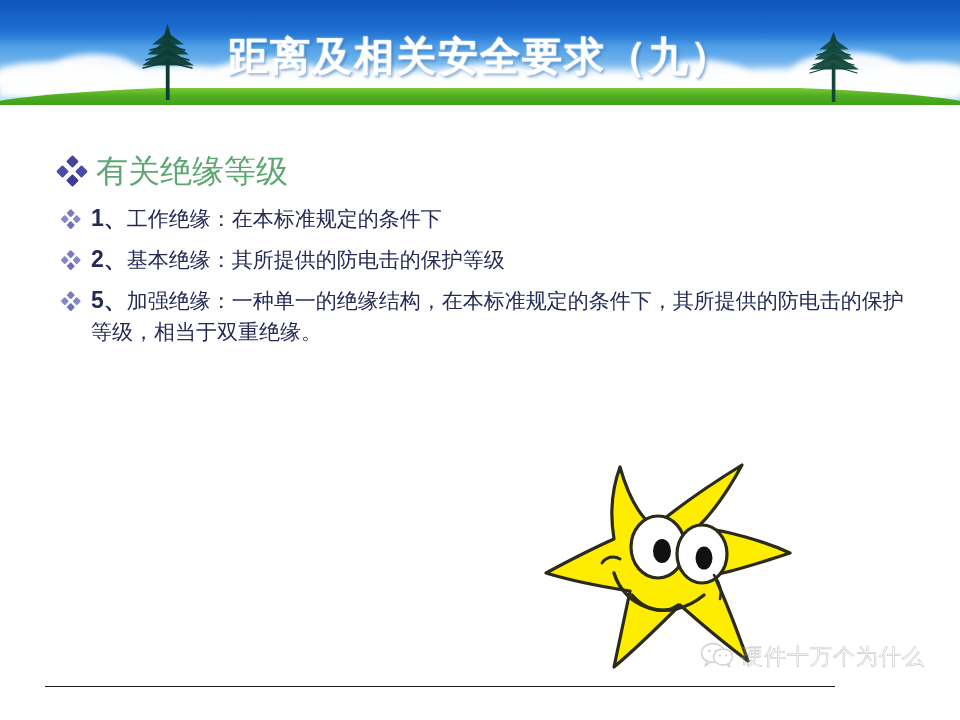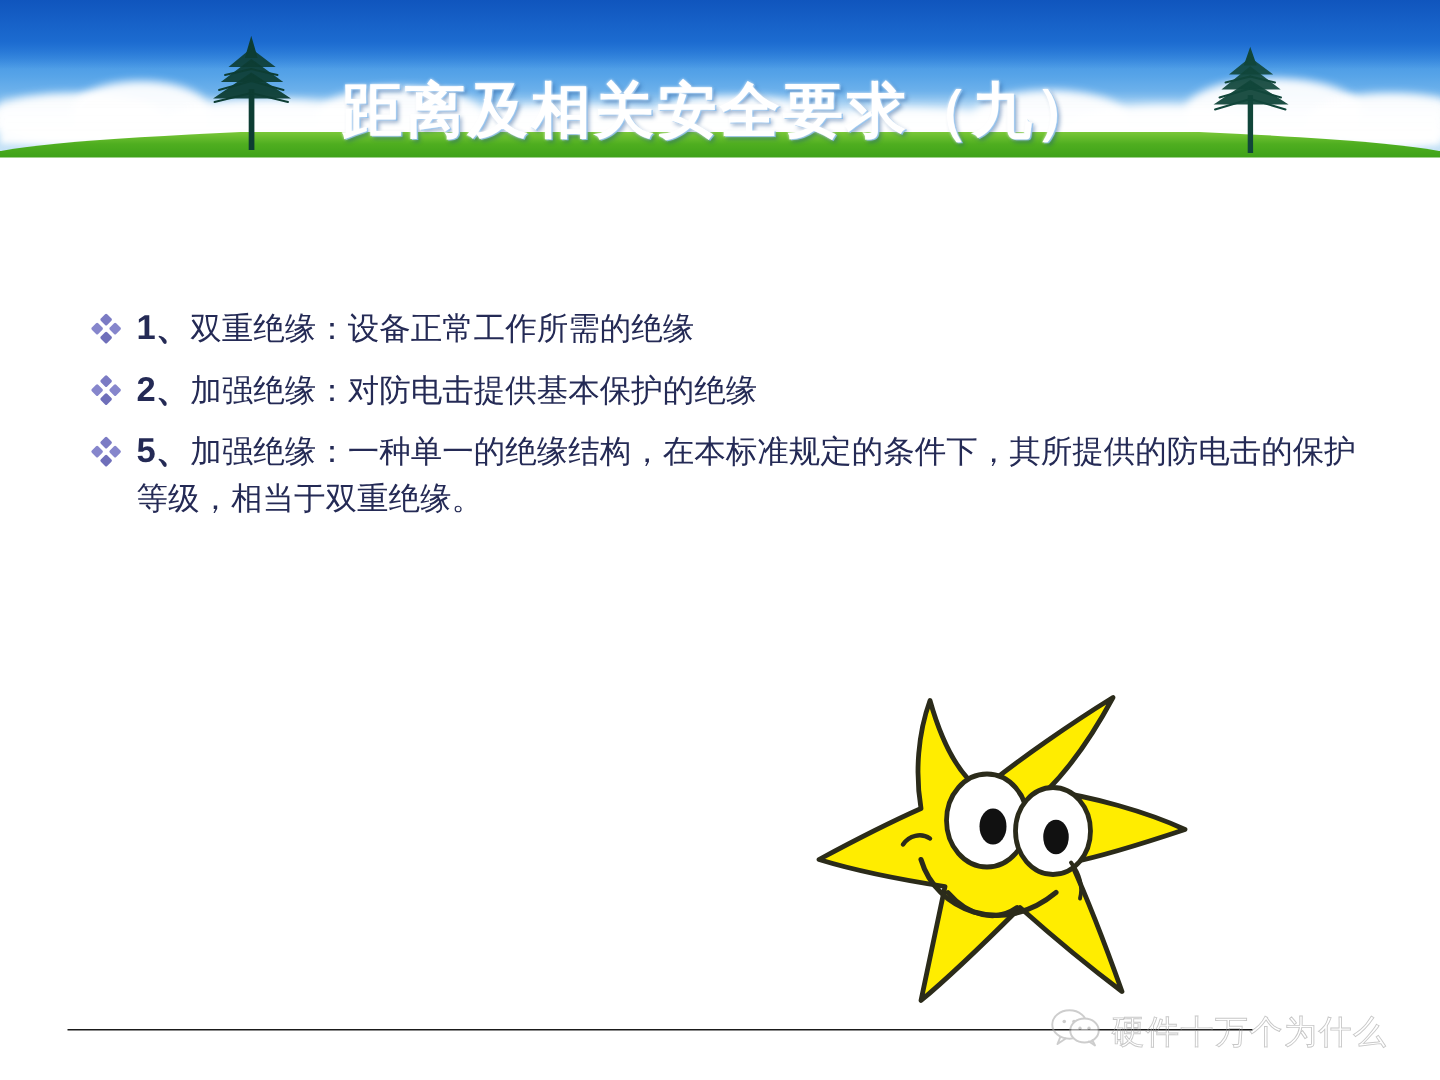--- a/index.html
+++ b/index.html
@@ -28,21 +28,20 @@
   .tree{position:absolute;bottom:8px;}
   .tree svg{display:block;}
 
   .title{
     position:absolute;left:0;top:34px;width:960px;text-align:center;
     font-size:40px;line-height:46px;font-weight:700;letter-spacing:2px;color:#ffffff;
     font-family:"Liberation Serif","DejaVu Serif",serif;
     text-shadow:0 0 2px rgba(255,255,255,.9),1px 1px 0 rgba(120,180,235,.85),
                 2px 2px 3px rgba(20,70,140,.45);
     z-index:6;
-    margin-top:17px;
   }
 
   
   .heading{position:absolute;left:58px;top:152px;display:flex;align-items:center;gap:10px;}
   .heading .txt{font-size:32px;line-height:38px;color:#5fa772;font-weight:400;
      font-family:"Liberation Serif","DejaVu Serif",serif;
      text-shadow:0 0 1px rgba(255,255,255,.9),1px 1px 1px rgba(255,255,255,.7);}
 
   .bullets{position:absolute;left:62px;top:203px;width:848px;}
   .item{display:flex;align-items:flex-start;margin-bottom:9px;}
@@ -58,21 +57,21 @@
 
   
   .star-wrap{position:absolute;left:528px;top:455px;width:268px;height:215px;}
 
   
   .foot-line{position:absolute;left:45px;top:686px;width:790px;height:0;
      border-top:1.6px solid #1a1a1a;}
   .pagenum{position:absolute;left:0;top:690px;width:960px;text-align:center;
      font-size:17px;line-height:22px;color:#333;
      font-family:"Liberation Sans","DejaVu Sans",sans-serif;}
-  .watermark{position:absolute;left:700px;top:672px;display:flex;align-items:center;gap:7px;
+  .watermark{position:absolute;left:700px;top:642px;display:flex;align-items:center;gap:7px;
      opacity:.55;}
   .wm-text{font-size:22px;line-height:26px;color:#8d8d8d;letter-spacing:1px;
      font-family:"Liberation Sans","DejaVu Sans",sans-serif;
      -webkit-text-stroke:0.6px #9a9a9a;color:transparent;}
 </style>
 </head>
 <body>
 
 <div class="slide">
 
@@ -134,41 +133,50 @@
             <line x1="27.5" y1="29" x2="48" y2="35"></line>
           <line x1="27.5" y1="36" x2="4" y2="43"></line>
             <line x1="27.5" y1="36" x2="51" y2="43"></line>
         </g>
       </svg>
     </div>
 
     <div class="title">距离及相关安全要求（九）</div>
   </div>
 
+  <div class="heading">
+    <span class="dia" style="width:28px;height:28px;">
+      <i style="left:10px;top:0px;width:9px;height:9px;background:#43439c;"></i>
+      <i style="left:0px;top:10px;width:9px;height:9px;background:#4a4aa8;"></i>
+      <i style="left:19px;top:10px;width:9px;height:9px;background:#4a4aa8;"></i>
+      <i style="left:10px;top:19px;width:9px;height:9px;background:#3c3c92;"></i>
+    </span>
+    <span class="txt">有关绝缘等级</span>
+  </div>
 
   <div class="bullets">
 
     <div class="item">
       <span class="bul dia" style="width:17px;height:17px;">
         <i style="left:6px;top:0px;width:5.5px;height:5.5px;background:#7b7bc4;"></i>
         <i style="left:0px;top:6px;width:5.5px;height:5.5px;background:#8686cc;"></i>
         <i style="left:11.5px;top:6px;width:5.5px;height:5.5px;background:#8686cc;"></i>
         <i style="left:6px;top:11.5px;width:5.5px;height:5.5px;background:#6f6fba;"></i>
       </span>
-      <span class="body"><span class="num">1、</span><span>双重绝缘：设备正常工作所需的绝缘</span></span>
+      <span class="body"><span class="num">1、</span><span>工作绝缘：在本标准规定的条件下</span></span>
     </div>
 
     <div class="item">
       <span class="bul dia" style="width:17px;height:17px;">
         <i style="left:6px;top:0px;width:5.5px;height:5.5px;background:#7b7bc4;"></i>
         <i style="left:0px;top:6px;width:5.5px;height:5.5px;background:#8686cc;"></i>
         <i style="left:11.5px;top:6px;width:5.5px;height:5.5px;background:#8686cc;"></i>
         <i style="left:6px;top:11.5px;width:5.5px;height:5.5px;background:#6f6fba;"></i>
       </span>
-      <span class="body"><span class="num">2、</span><span>加强绝缘：对防电击提供基本保护的绝缘</span></span>
+      <span class="body"><span class="num">2、</span><span>基本绝缘：其所提供的防电击的保护等级</span></span>
     </div>
 
 
 
     <div class="item">
       <span class="bul dia" style="width:17px;height:17px;">
         <i style="left:6px;top:0px;width:5.5px;height:5.5px;background:#7b7bc4;"></i>
         <i style="left:0px;top:6px;width:5.5px;height:5.5px;background:#8686cc;"></i>
         <i style="left:11.5px;top:6px;width:5.5px;height:5.5px;background:#8686cc;"></i>
         <i style="left:6px;top:11.5px;width:5.5px;height:5.5px;background:#6f6fba;"></i>

